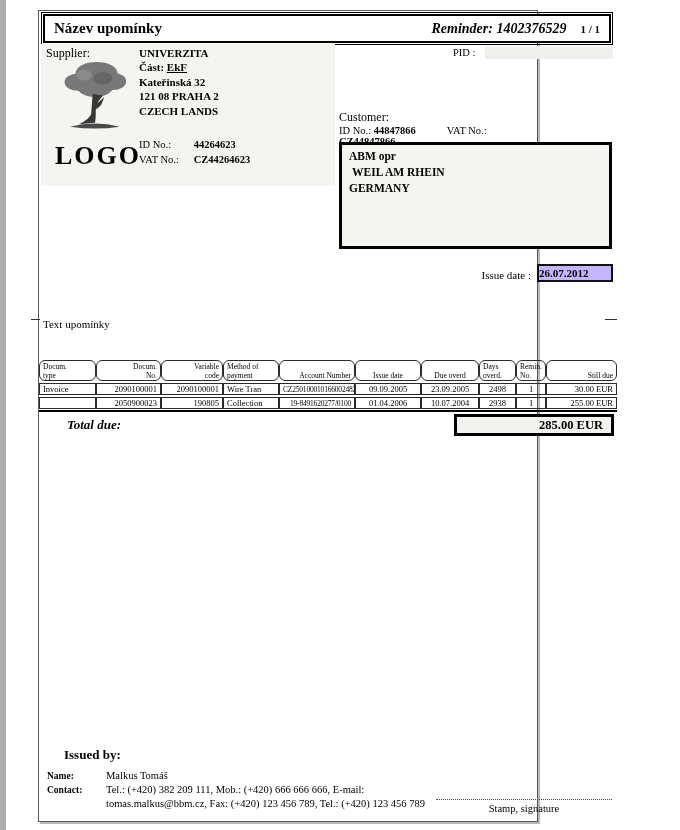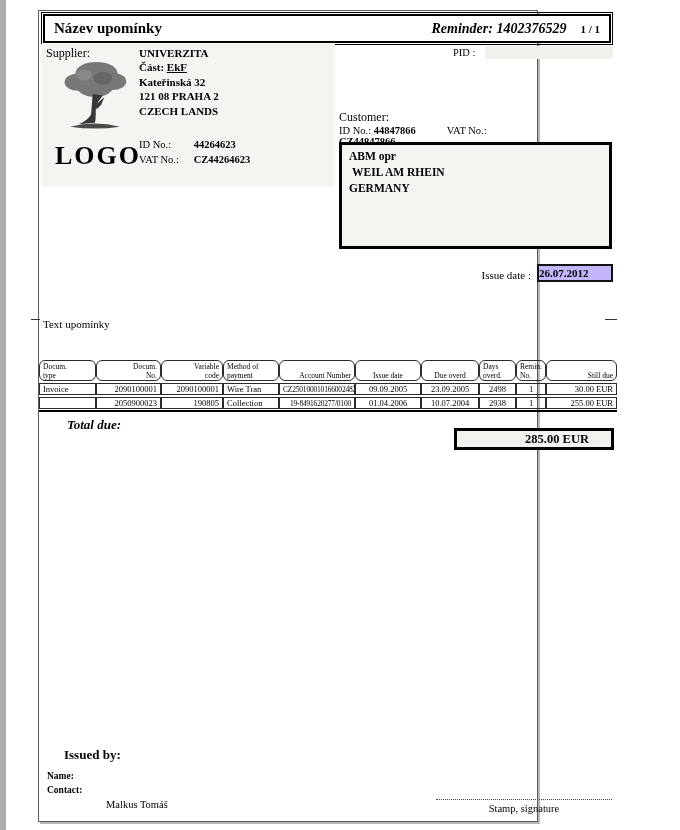--- a/index.html
+++ b/index.html
@@ -57,28 +57,28 @@
   .due-table th, .due-table td { border:1px solid #2b2b2b; padding:0 3px; overflow:hidden; white-space:nowrap; }
   .due-table th { font-weight:normal; font-size:7.5px; height:21px; vertical-align:bottom; line-height:9px;border-radius:6px; }
   .due-table th span { display:block; }
   .due-table td { font-size:8.5px; height:12px; }
   td.acct { font-size:7.5px; letter-spacing:-0.2px; }
   .al { text-align:left; } .ar { text-align:right; } .ac { text-align:center; }
   .table-bottom-rule { left:0; top:399px; width:578px; border-top:2px solid #000; }
 
   
   .total-label { left:12px; top:406px; font-size:13px; font-weight:bold; font-style:italic;margin-left:16px; }
-  .total-box { left:415px; top:417px; width:160px; height:22px; border:3px solid #000; background:#f2f2ee;
-               font-size:12.5px; font-weight:bold; text-align:right; line-height:17px; padding-right:22px; }
+  .total-box { left:415px; top:403px; width:160px; height:22px; border:3px solid #000; background:#f2f2ee;
+               font-size:12.5px; font-weight:bold; text-align:right; line-height:17px; padding-right:8px; }
 
   
   .issuedby-label { left:25px; top:736px; font-size:13px; font-weight:bold; }
   .footer-row { position:absolute; left:8px; display:flex; }
   .footer-row .flabel { width:59px; font-weight:bold; font-size:9.5px; padding-top:2px; }
-  .footer-row .fvalue { font-size:10.5px; line-height:13.5px;margin-top:29px; }
+  .footer-row .fvalue { font-size:10.5px; line-height:13.5px; }
   .name-row { top:758px; }
   .contact-row { top:772px; }
   .sig-line { left:397px; top:788px; width:176px; border-bottom:1.5px dotted #444; }
   .sig-label { left:397px; top:792px; width:176px; text-align:center; font-size:10.5px; }
 </style>
 </head>
 <body>
 
 <div class="left-strip"></div>
 
@@ -247,18 +247,22 @@
 
   <div class="abs issuedby-label">Issued by:</div>
 
   <div class="footer-row name-row">
     <span class="flabel">Name:</span>
     <span class="fvalue">Malkus Tomáš</span>
   </div>
 
   <div class="footer-row contact-row">
     <span class="flabel">Contact:</span>
+    <span class="fvalue">
+      <div>Tel.: (+420) 382 209 111, Mob.: (+420) 666 666 666, E-mail:</div>
+      <div>tomas.malkus@bbm.cz, Fax: (+420) 123 456 789, Tel.: (+420) 123 456 789</div>
+    </span>
   </div>
 
   <div class="abs sig-line"></div>
   <div class="abs sig-label">Stamp, signature</div>
 
 </div>
 
 </body></html>

